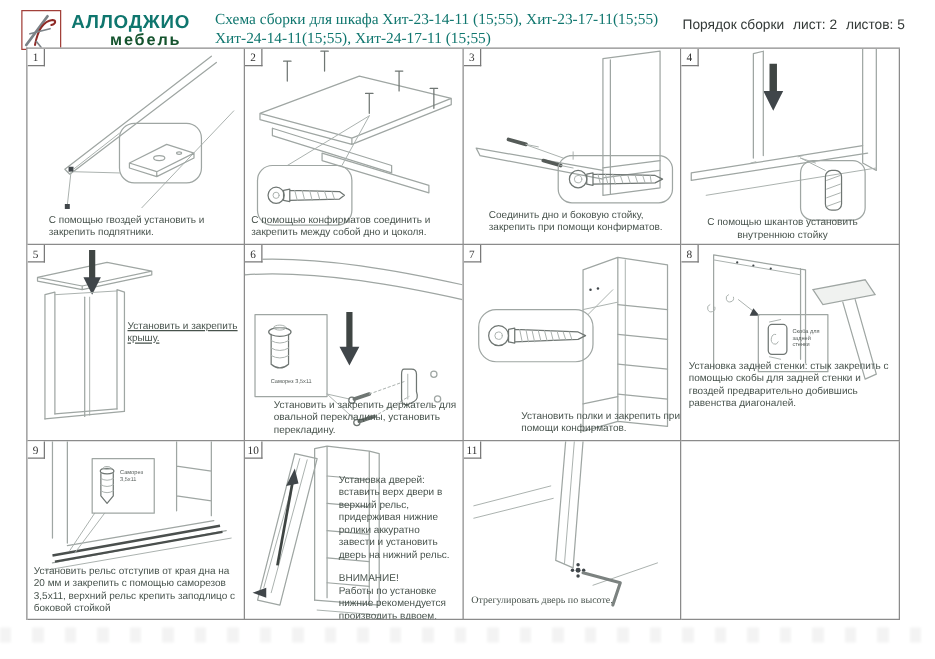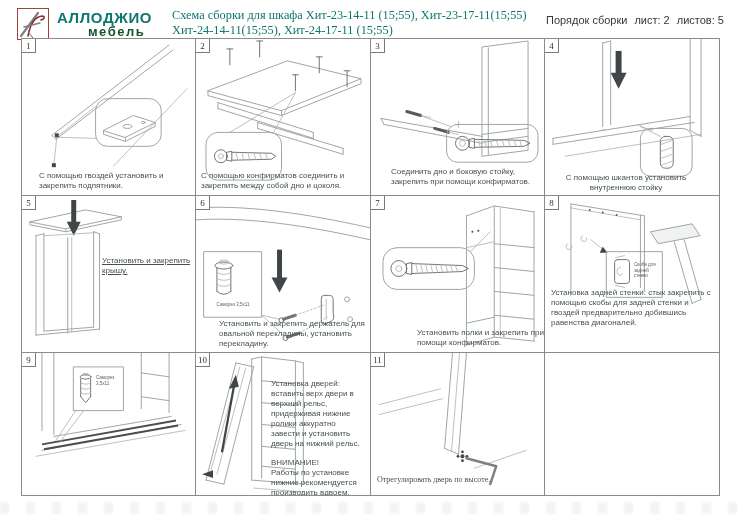--- a/index.html
+++ b/index.html
@@ -255,20 +255,21 @@
         <path class="th" d="M54,58 L34,88 M62,58 L38,90"></path>
         <rect class="s" x="52" y="14" width="50" height="44"></rect>
         <g>
           <ellipse class="s2" cx="64" cy="24" rx="5.5" ry="2.2"></ellipse>
           <ellipse class="th" cx="64" cy="21.5" rx="3" ry="1.2"></ellipse>
           <path class="s2" d="M59,26 L59,44 M69,26 L69,44 M59,44 L64,50 L69,44"></path>
           <path class="th" d="M59,30 Q64,33 69,30 M59,35 Q64,38 69,35 M59,40 Q64,43 69,40"></path>
         </g>
       </svg>
       <div class="part-label" style="left:74px;top:22px;width:26px;text-align:left;">Саморез 3,5х11</div>
+      <div class="cap" style="left:5px;bottom:3px;width:166px;">Установить рельс отступив от края дна на 20 мм и закрепить с помощью саморезов 3,5х11, верхний рельс крепить заподлицо с боковой стойкой</div>
     </div>
 
     <div class="cell" style="left:174px;top:314px;width:175px;height:143px;">
       <div class="num">10</div>
       <svg class="art" viewBox="0 0 175 143">
         <path class="s" d="M56,6 L56,128 M66,4 L66,126 M100,8 L100,130 M108,10 L108,132 M56,6 L66,4 L100,8 L108,10"></path>
         <path class="s" d="M66,28 L100,31 M66,50 L100,53 M66,72 L100,75 M66,94 L100,97 M66,114 L100,117 M56,128 L108,132"></path>
         <path class="th" d="M58,136 L108,140"></path>
         <g>
           <path class="s" d="M10,128 L40,10 M28,132 L58,14 M40,10 L58,14 M10,128 L28,132"></path>

